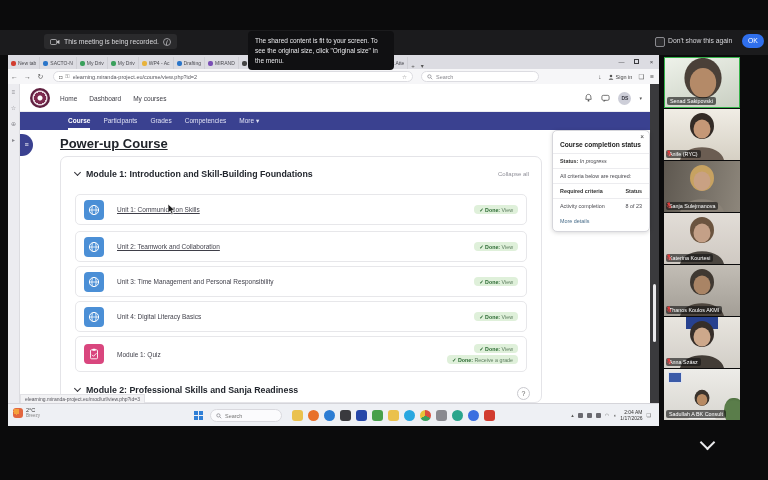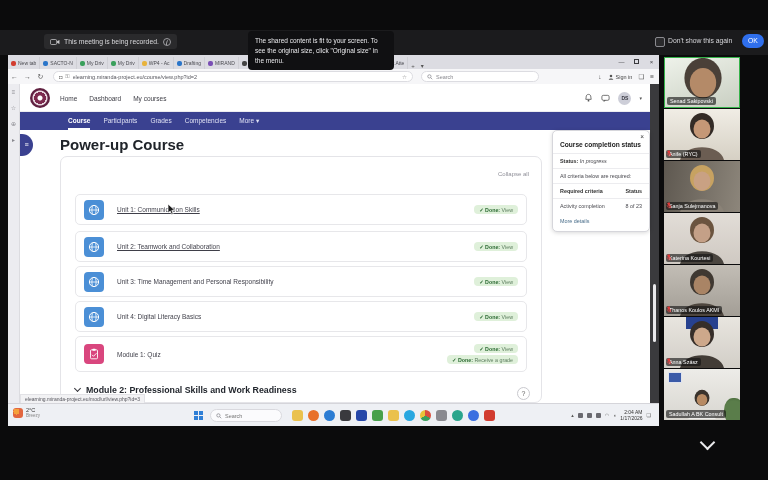--- a/index.html
+++ b/index.html
@@ -67,21 +67,21 @@
   #topnav span{font-size:6.5px;color:#3c3c44;}
   #hdr-icons{right:8px;top:0;height:28px;position:absolute;display:flex;align-items:center;gap:8px;}
   #avatar{width:13px;height:13px;border-radius:50%;background:#cdced8;color:#3a3a44;font-size:5px;font-weight:bold;
           text-align:center;line-height:13px;}
   #hdr-caret{font-size:5px;color:#555;}
   #mnav{left:0;top:28px;width:630px;height:18px;background:#3a4190;display:flex;align-items:center;gap:13px;padding-left:48px;box-sizing:border-box;}
   #mnav .mitem{font-size:6.5px;color:#dfe1f3;height:18px;line-height:18px;}
   #mnav .mitem.active{color:#fff;font-weight:bold;border-bottom:2px solid #fff;box-sizing:border-box;}
   #drawer-btn{left:0;top:50px;width:13px;height:22px;background:#3a4190;border-radius:0 11px 11px 0;color:#fff;
               font-size:7px;line-height:22px;text-align:center;}
-  #ptitle{left:40px;top:52px;font-size:15px;font-weight:bold;color:#20242a;}
+  #ptitle{left:40px;top:52px;font-size:13px;font-weight:bold;color:#20242a;text-decoration:underline;}
   #mcard{left:40px;top:72px;width:482px;height:247px;background:#fff;border:1px solid #e4e4e8;border-radius:7px;box-sizing:border-box;}
   .chev{display:inline-block;width:4px;height:4px;border-left:1.2px solid #33333a;border-bottom:1.2px solid #33333a;
         transform:rotate(-45deg);margin-right:6px;vertical-align:2px;}
   .modhead{position:absolute;left:14px;font-size:8.8px;font-weight:bold;color:#23272e;white-space:nowrap;}
   #collapse-all{right:12px;top:14px;position:absolute;font-size:6px;color:#8f8f98;}
   .urow{position:absolute;left:14px;width:452px;height:31px;background:#fff;border:1px solid #e7e7ea;border-radius:5px;
         box-sizing:border-box;display:flex;align-items:center;}
   .uicon{width:20px;height:20px;border-radius:4px;margin-left:8px;display:flex;align-items:center;justify-content:center;flex:0 0 auto;}
   .uicon.blue{background:#4b8fd6;} .uicon.pink{background:#d9467e;}
   .ulabel{font-size:6.5px;color:#3f3f49;margin-left:13px;white-space:nowrap;}
@@ -282,20 +282,21 @@
         <span class="mitem active">Course</span>
         <span class="mitem">Participants</span>
         <span class="mitem">Grades</span>
         <span class="mitem">Competencies</span>
         <span class="mitem">More ▾</span>
       </div>
       <div class="abs" id="drawer-btn">≡</div>
       <div class="abs" id="ptitle">Power-up Course</div>
 
       <div class="abs" id="mcard">
+        <div class="modhead" style="top:12px;"><span class="chev"></span><span>Module 1: Introduction and Skill-Building Foundations</span></div>
         <span id="collapse-all">Collapse all</span>
 
         <div class="urow u0" style="top:37px;">
           <span class="uicon blue">
             <svg width="12" height="12" viewBox="0 0 12 12">
                 <circle cx="6" cy="6" r="4.6" fill="none" stroke="#fff" stroke-width="1"></circle>
                 <ellipse cx="6" cy="6" rx="2.1" ry="4.6" fill="none" stroke="#fff" stroke-width="0.8"></ellipse>
                 <line x1="1.4" y1="6" x2="10.6" y2="6" stroke="#fff" stroke-width="0.8"></line>
               </svg>
           </span>
@@ -355,21 +356,21 @@
                 <path d="M4 6.8 l1.5 1.5 L8.5 5.2" stroke="#fff" fill="none" stroke-width="0.9"></path>
               </svg>
           </span>
           <span class="ulabel">Module 1: Quiz</span>
           <span class="badges">
             <span class="badge"><span class="bdone">✓ Done:</span> <span class="bact">View</span></span>
             <span class="badge"><span class="bdone">✓ Done:</span> <span class="bact">Receive a grade</span></span>
           </span>
         </div>
 
-        <div class="modhead" style="top:228px;"><span class="chev"></span><span>Module 2: Professional Skills and Work Readiness</span></div>
+        <div class="modhead" style="top:228px;"><span class="chev"></span><span>Module 2: Professional Skills and Sanja Readiness</span></div>
       </div>
 
       <svg class="abs" id="cursor" width="9" height="11" viewBox="0 0 9 11">
         <path d="M1 0 L1 9 L3.2 7 L4.6 10.4 L6.2 9.7 L4.8 6.4 L7.8 6.2 Z" fill="#1b1b1b" stroke="#fff" stroke-width="0.7"></path>
       </svg>
 
       <div class="abs" id="cpanel">
         <span id="cpanel-close">×</span>
         <div id="cpanel-title">Course completion status</div>
         <div class="crow">

